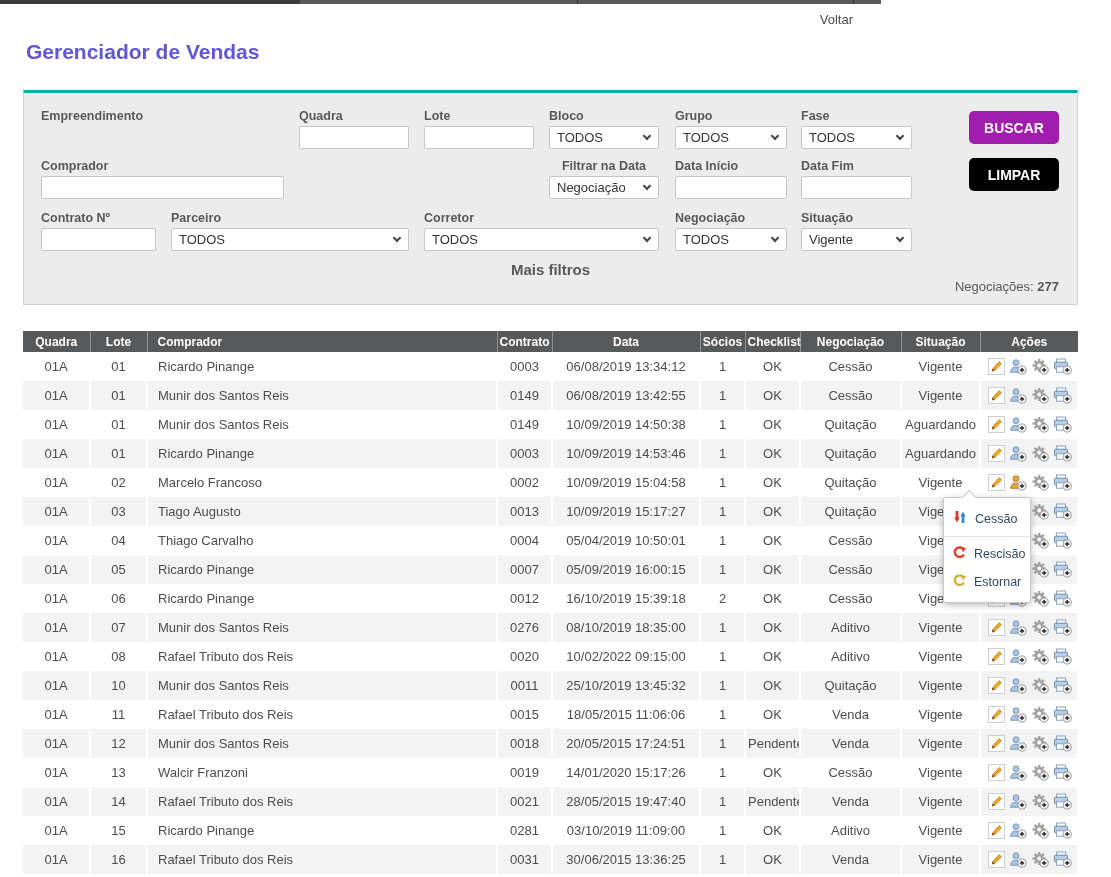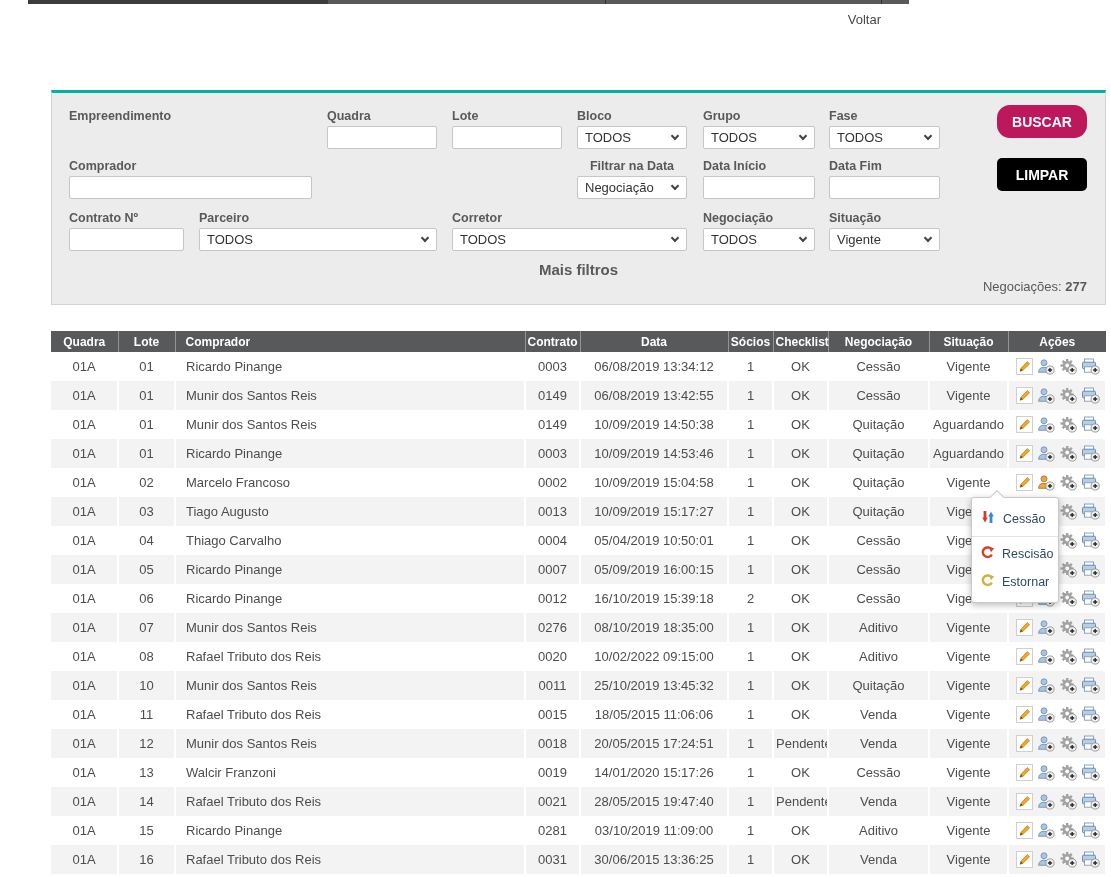--- a/index.html
+++ b/index.html
@@ -1,17 +1,17 @@
 <!DOCTYPE html>
 <html><head>
 <meta charset="utf-8">
 <style>
   * { margin:0; padding:0; box-sizing:border-box; }
   body { font-family:"Liberation Sans", sans-serif; background:#fff; width:1111px; height:877px; overflow:hidden; }
-  #wrap { position:relative; width:881px; height:877px; background:#fff;margin-left:28px; }
+  #wrap { position:relative; width:881px; height:877px; background:#fff; }
 
   
   .topbar { position:absolute; top:0; left:0; width:100%; height:4px; background:#5a5a5a; }
   .topbar .seg1 { position:absolute; left:0; top:0; width:34%; height:100%; background:#3c3c3c; }
   .topbar .d1 { position:absolute; left:65.5%; top:0; width:1px; height:100%; background:#333; }
   .topbar .d2 { position:absolute; left:96.8%; top:0; width:1px; height:100%; background:#333; }
 
   .voltar { position:absolute; top:12px; right:28px; font-size:13px; color:#4a4a4a; cursor:pointer; }
   .title  { position:absolute; top:40px; left:26px; font-size:21px; font-weight:bold; color:#6156d5; }
 
@@ -27,21 +27,21 @@
   .select .chev { position:absolute; right:8px; top:6px; width:6px; height:6px;
                   border-right:2px solid #444; border-bottom:2px solid #444; transform:rotate(45deg); }
   .radios { display:flex; align-items:center; gap:26px; height:14px; margin-bottom:3px; }
   .radio-opt { display:flex; align-items:center; gap:6px; cursor:pointer; }
   .radio { width:13px; height:13px; border-radius:50%; border:1.5px solid #8a8a8a; background:#fff; display:inline-block; position:relative; }
   .radio.checked { border:1.5px solid #1d83e0; }
   .radio.checked::after { content:""; position:absolute; left:2px; top:2px; width:6px; height:6px; border-radius:50%; background:#1d83e0; }
   .radio-lbl { font-size:12.5px; font-weight:bold; color:#595959; }
   .btn { position:absolute; left:945px; width:90px; height:33px; border:none; border-radius:5px;
          color:#fff; font:bold 14px "Liberation Sans", sans-serif; cursor:pointer; }
-  .btn-buscar { top:12px; background:#be185d;border-radius:13px; }
+  .btn-buscar { top:18px; background:#a21caf; }
   .btn-limpar { top:65px; background:#000000; }
   .mais-filtros { position:absolute; top:168px; left:0; width:100%; text-align:center;
                   font-size:15px; font-weight:bold; color:#595959; cursor:pointer; }
   .neg-count { position:absolute; top:186px; right:18px; font-size:13px; color:#595959; }
   .neg-count b { font-weight:bold; }
 
   
   .tablebox { position:absolute; top:331px; left:23px; width:1055px; }
   table { width:1055px; border-collapse:collapse; table-layout:fixed; }
   thead th { background:#58595b; color:#fff; font-size:12px; font-weight:bold; height:21px;
@@ -71,20 +71,21 @@
 
 <div id="wrap">
 
   <div class="topbar">
     <span class="seg1"></span>
       <span class="d1"></span>
       <span class="d2"></span>
   </div>
 
   <span class="voltar">Voltar</span>
+  <h1 class="title">Gerenciador de Vendas</h1>
 
   <div class="panel">
 
     <div class="fg" style="left:17px; top:16px; width:243px;">
       <span class="lbl">Empreendimento</span>
     </div>
     <div class="fg" style="left:275px; top:16px; width:110px;">
       <span class="lbl">Quadra</span>
       <input class="tinput" value="" style="">
     </div>

